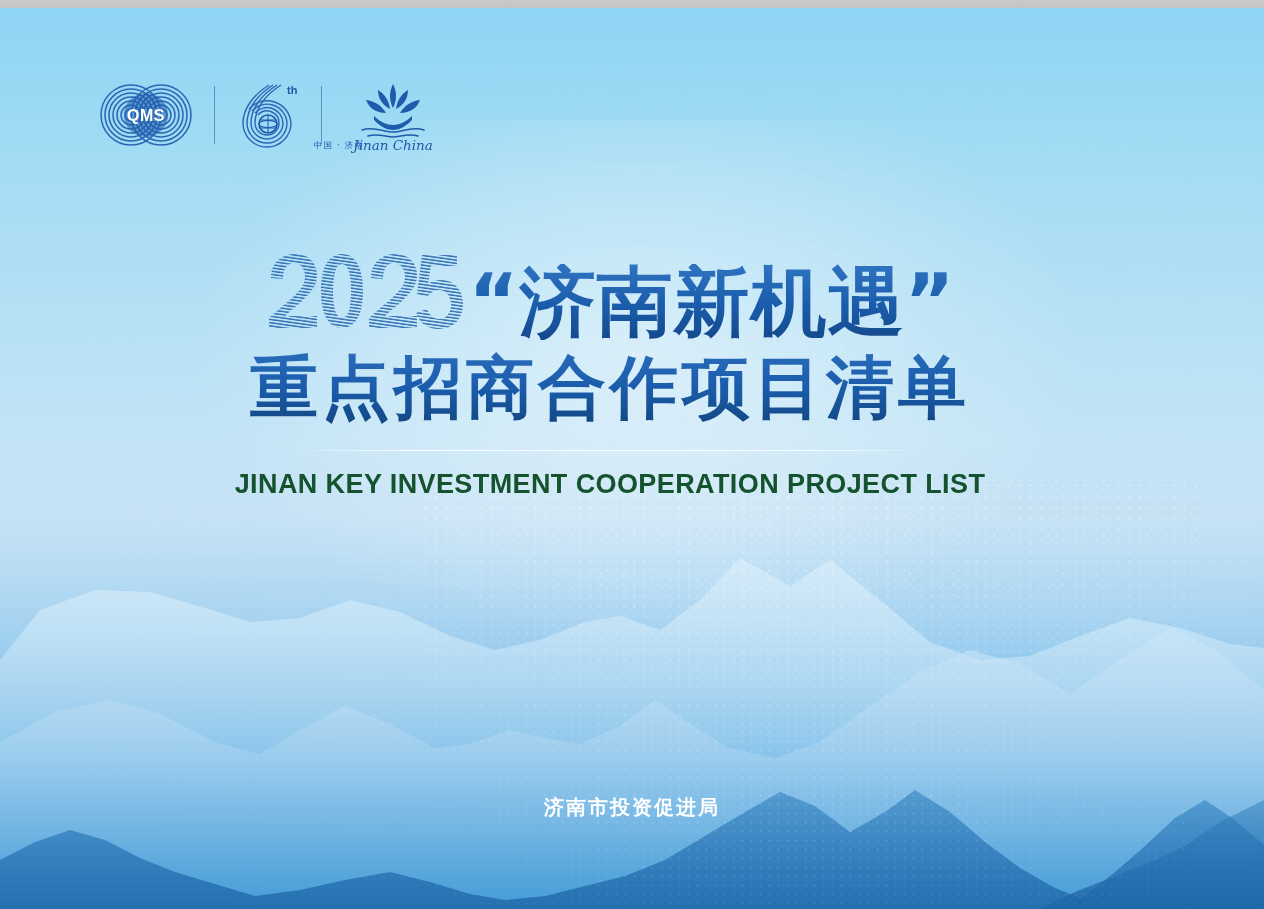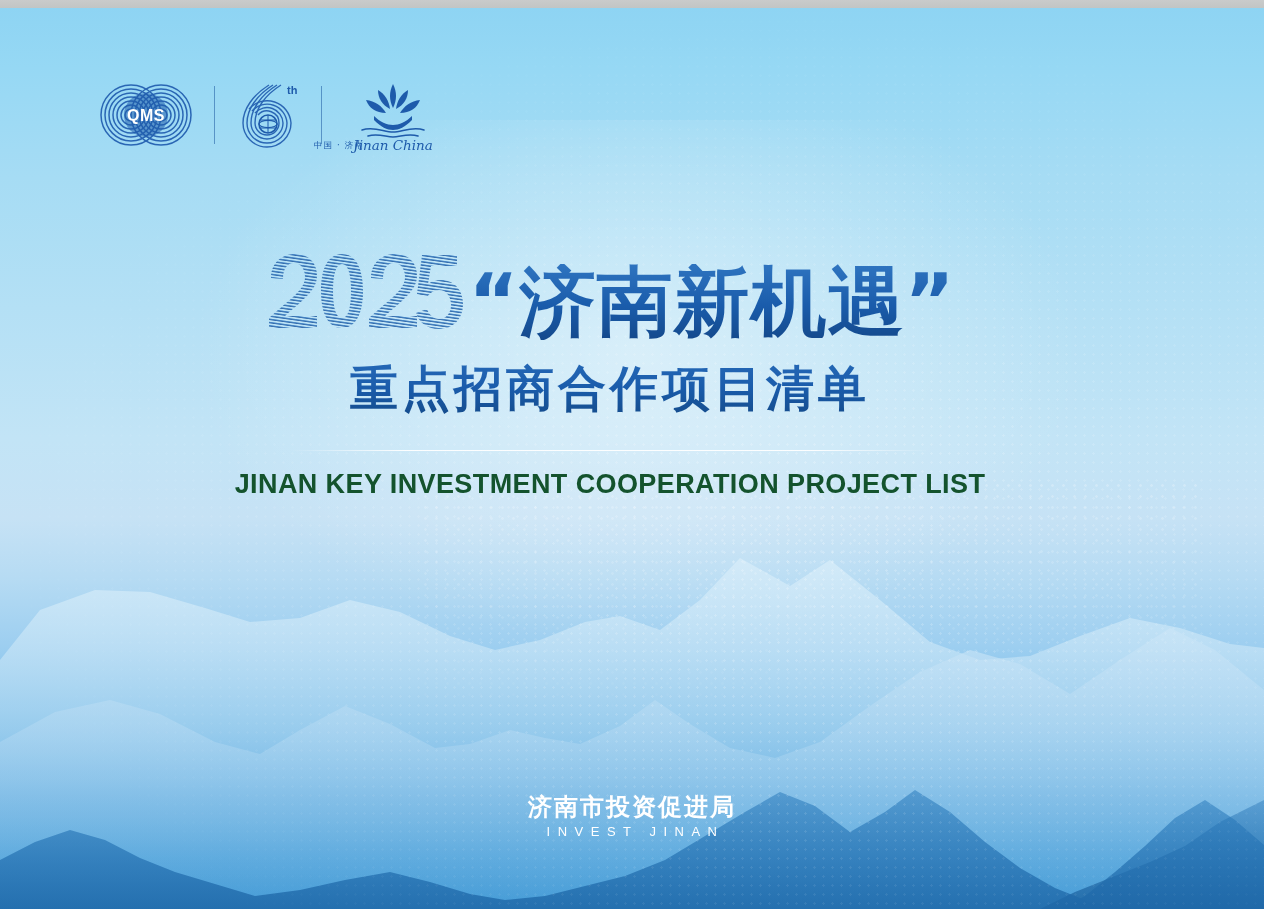--- a/index.html
+++ b/index.html
@@ -134,21 +134,21 @@
     -webkit-background-clip: text;
             background-clip: text;
     -webkit-text-fill-color: transparent;
     margin-left: 4px;
     white-space: nowrap;
   }
   .line2 {
     margin-top: 8px;
     font-family: "DejaVu Sans", "Liberation Sans", sans-serif;
     font-weight: bold;
-    font-size: 48px;
+    font-size: 68px;
     line-height: 80px;
     letter-spacing: 4px;
     color: #1a5cab;
     background: linear-gradient(to bottom, #2a6dbb 0%, #1a5cab 50%, #12457f 100%);
     -webkit-background-clip: text;
             background-clip: text;
     -webkit-text-fill-color: transparent;
     white-space: nowrap;
   }
   .rule {
@@ -174,21 +174,21 @@
   .footer {
     position: absolute;
     left: 0; top: 793px;
     width: 1264px;
     text-align: center;
     z-index: 25;
   }
   .footer-cn {
     font-family: "DejaVu Sans", "Liberation Sans", sans-serif;
     font-weight: bold;
-    font-size: 24px;
+    font-size: 20px;
     line-height: 28px;
     letter-spacing: 2px;
     color: #ffffff;
   }
   .footer-en {
     margin-top: 3px;
     font-family: "Liberation Sans", sans-serif;
     font-size: 13px;
     line-height: 16px;
     letter-spacing: 7.5px;
@@ -339,17 +339,16 @@
 
     <div class="line2">重点招商合作项目清单</div>
 
     <div class="rule"></div>
 
     <div class="subtitle">JINAN KEY INVESTMENT  COOPERATION PROJECT LIST</div>
   </div>
 
   <div class="footer">
     <div class="footer-cn">济南市投资促进局</div>
-    <div class="footer-en">INVEST JINAN</div>
   </div>
 
   <div class="top-strip"></div>
 </div>
 
 </body></html>

